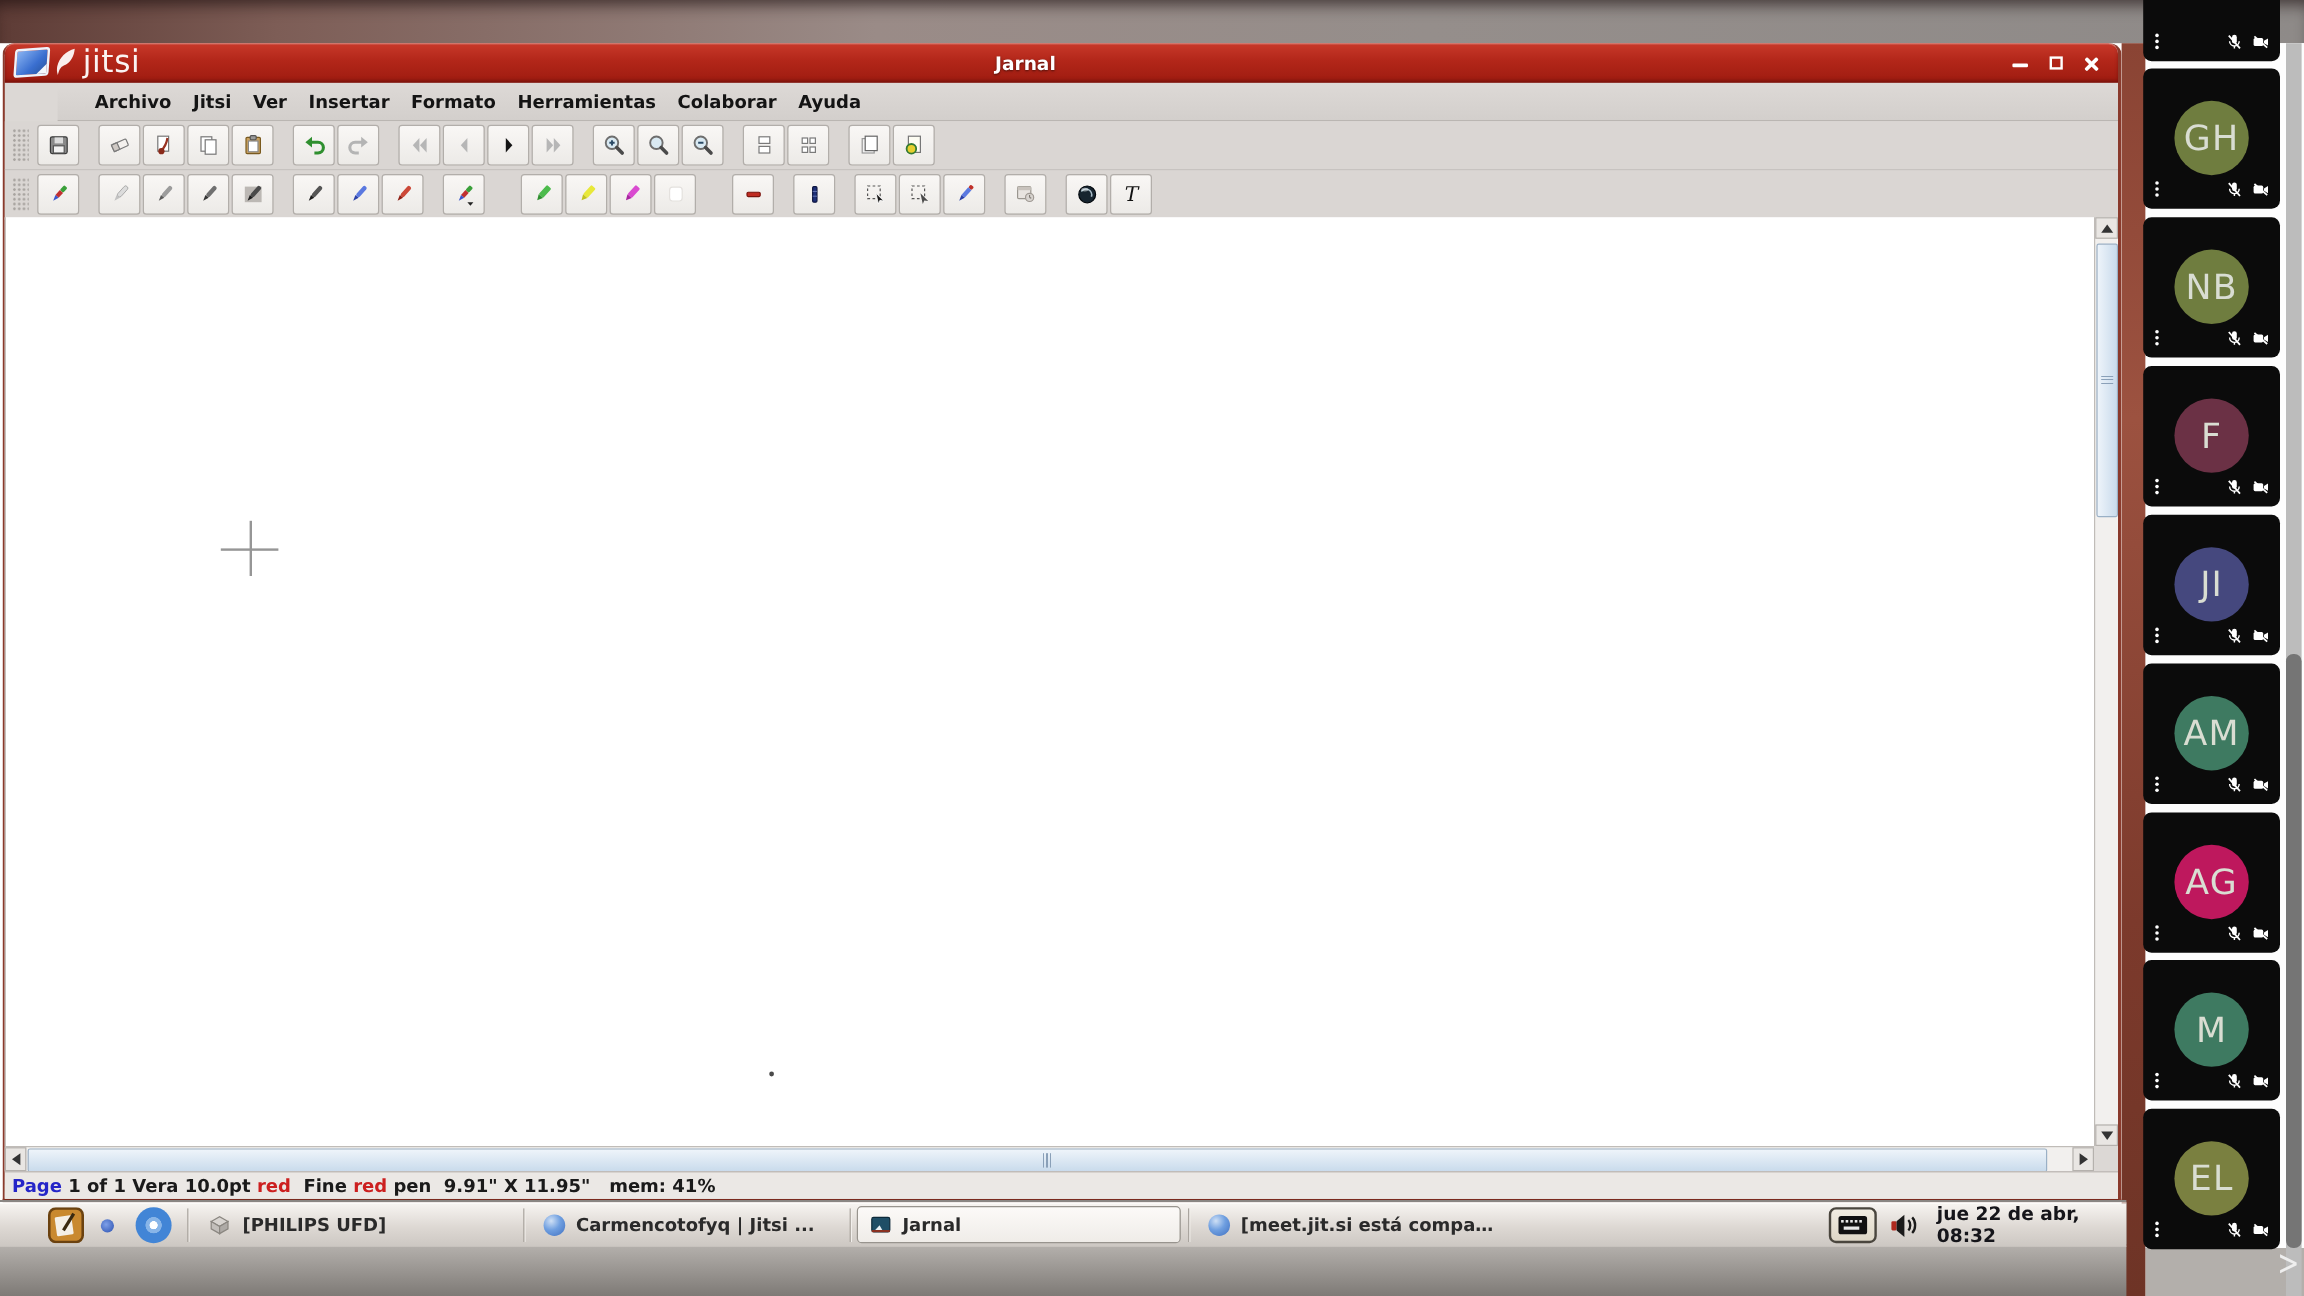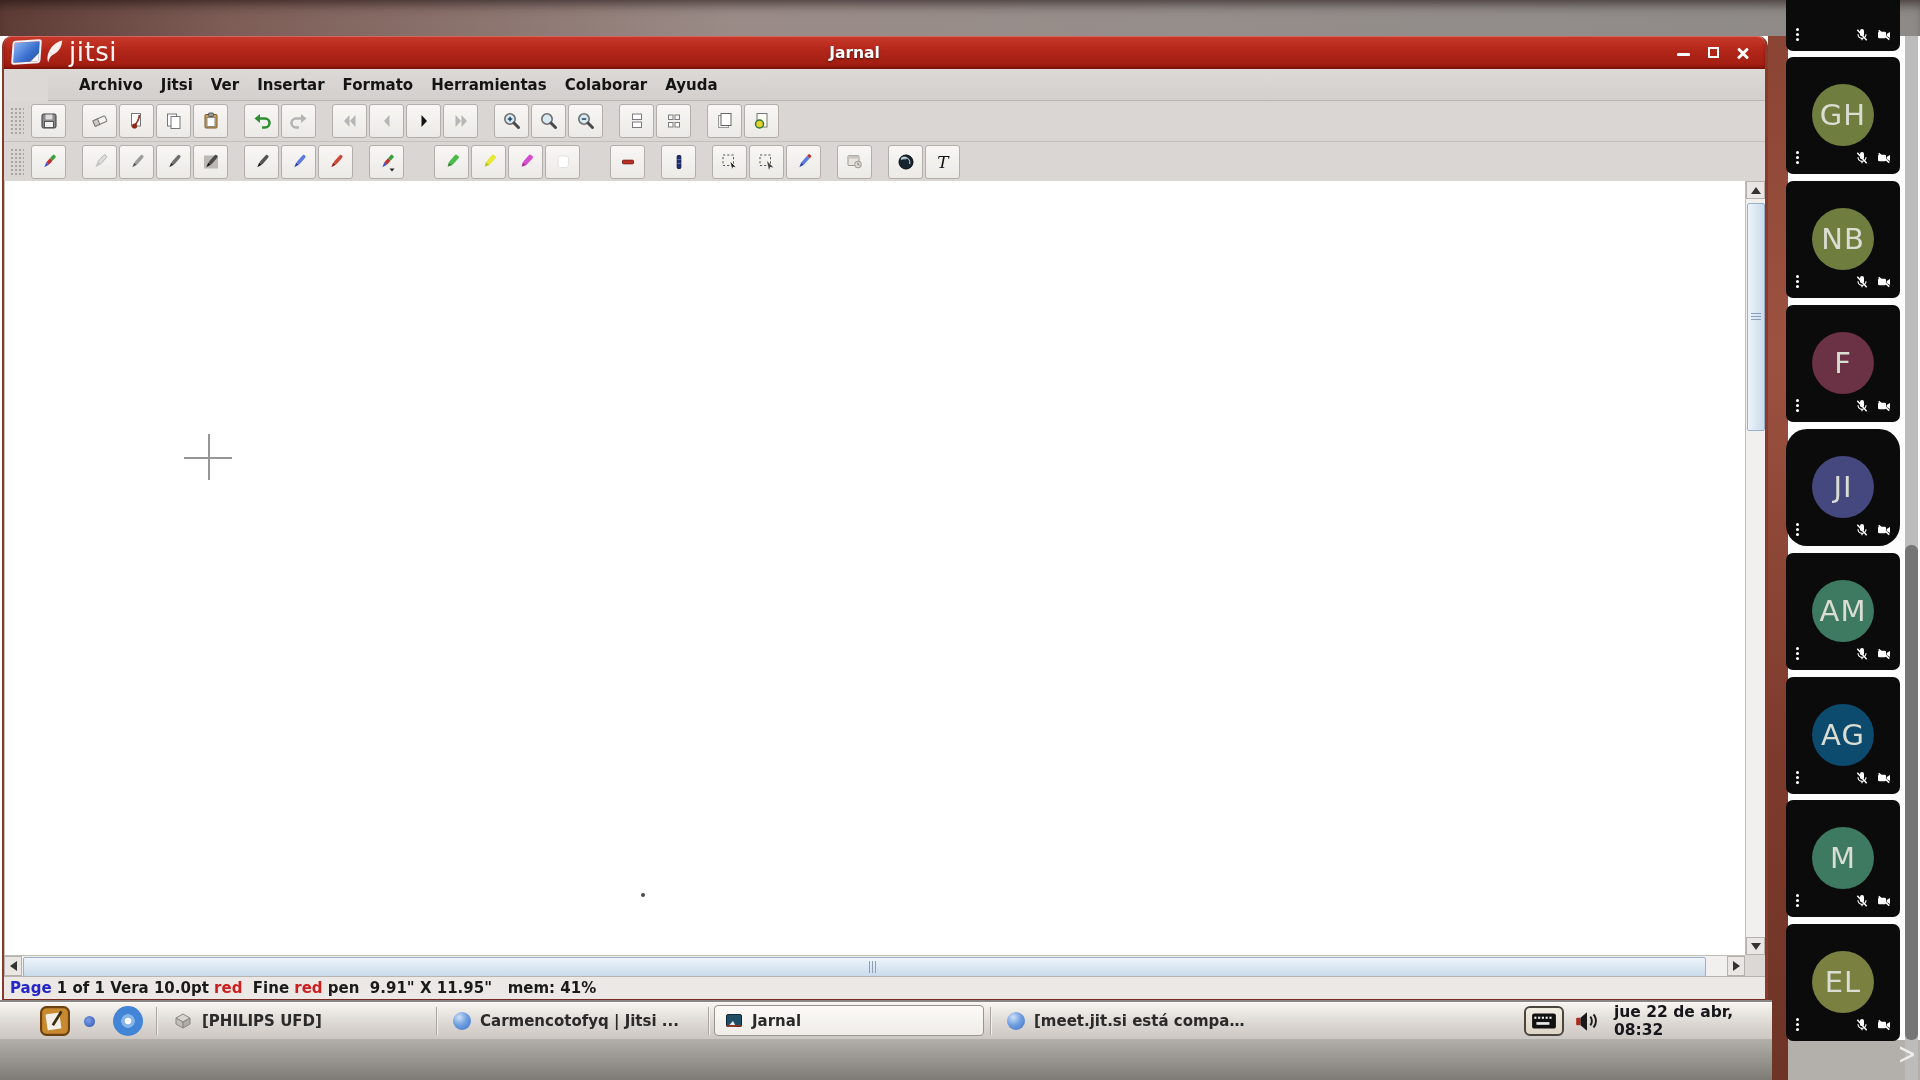--- a/index.html
+++ b/index.html
@@ -614,21 +614,21 @@
         <line x1="12" y1="17" x2="12" y2="20" stroke="#fff" stroke-width="1.8"></line>
         <line x1="5" y1="4" x2="19" y2="20" stroke="#fff" stroke-width="2.2"></line>
       </svg>
     <svg class="t-ic cam-pos" viewBox="0 0 24 24">
         <rect x="3" y="7" width="12" height="10" rx="2" fill="#fff"></rect>
         <polygon points="16,10.5 21,7.5 21,16.5 16,13.5" fill="#fff"></polygon>
         <line x1="4" y1="5" x2="20" y2="19" stroke="#fff" stroke-width="2.2"></line>
       </svg>
   </div>
 
-  <div class="tile" style="top:429px;border-radius:21px;">
+  <div class="tile" style="top:429px;">
     <span class="avatar" style="background-color: rgb(69, 72, 126);">JI</span>
     <span class="kebab"></span>
     <svg class="t-ic mic-pos" viewBox="0 0 24 24">
         <rect x="9" y="3" width="6" height="11" rx="3" fill="#fff"></rect>
         <path d="M6 11a6 6 0 0 0 12 0" fill="none" stroke="#fff" stroke-width="1.8"></path>
         <line x1="12" y1="17" x2="12" y2="20" stroke="#fff" stroke-width="1.8"></line>
         <line x1="5" y1="4" x2="19" y2="20" stroke="#fff" stroke-width="2.2"></line>
       </svg>
     <svg class="t-ic cam-pos" viewBox="0 0 24 24">
         <rect x="3" y="7" width="12" height="10" rx="2" fill="#fff"></rect>
@@ -647,21 +647,21 @@
         <line x1="5" y1="4" x2="19" y2="20" stroke="#fff" stroke-width="2.2"></line>
       </svg>
     <svg class="t-ic cam-pos" viewBox="0 0 24 24">
         <rect x="3" y="7" width="12" height="10" rx="2" fill="#fff"></rect>
         <polygon points="16,10.5 21,7.5 21,16.5 16,13.5" fill="#fff"></polygon>
         <line x1="4" y1="5" x2="20" y2="19" stroke="#fff" stroke-width="2.2"></line>
       </svg>
   </div>
 
   <div class="tile" style="top:677px;">
-    <span class="avatar" style="background-color: #0c4a6e;">AG</span>
+    <span class="avatar" style="background-color: #be185d;">AG</span>
     <span class="kebab"></span>
     <svg class="t-ic mic-pos" viewBox="0 0 24 24">
         <rect x="9" y="3" width="6" height="11" rx="3" fill="#fff"></rect>
         <path d="M6 11a6 6 0 0 0 12 0" fill="none" stroke="#fff" stroke-width="1.8"></path>
         <line x1="12" y1="17" x2="12" y2="20" stroke="#fff" stroke-width="1.8"></line>
         <line x1="5" y1="4" x2="19" y2="20" stroke="#fff" stroke-width="2.2"></line>
       </svg>
     <svg class="t-ic cam-pos" viewBox="0 0 24 24">
         <rect x="3" y="7" width="12" height="10" rx="2" fill="#fff"></rect>
         <polygon points="16,10.5 21,7.5 21,16.5 16,13.5" fill="#fff"></polygon>

